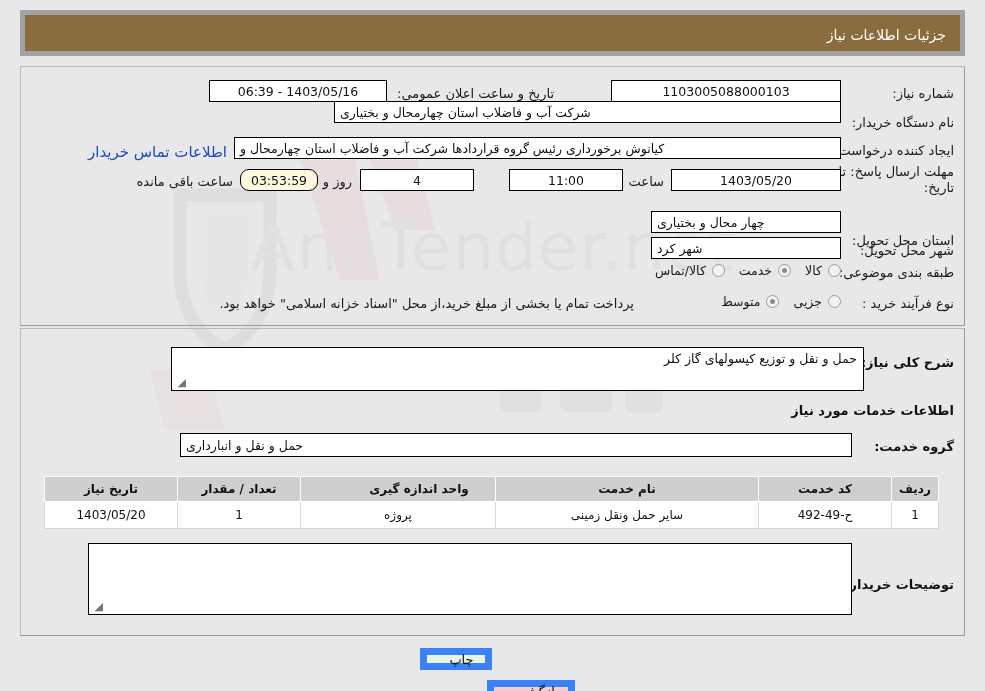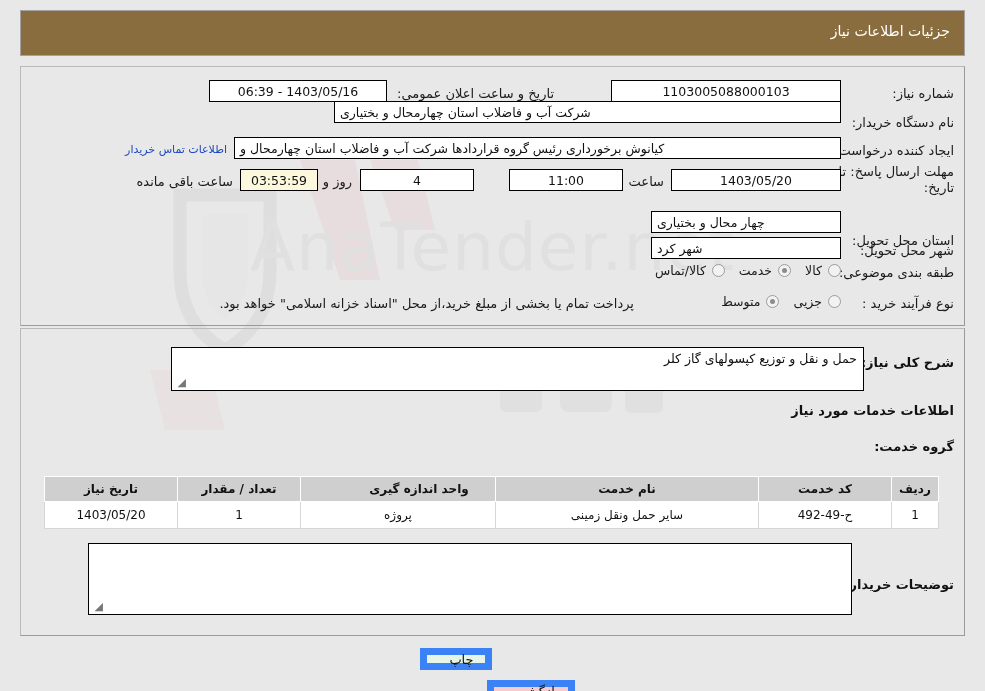--- a/index.html
+++ b/index.html
@@ -24,21 +24,21 @@
     pointer-events: none;
     z-index: 0;
     opacity: .30;
   }
   
   .titlebar {
     position: absolute;
     left: 20px; top: 10px;
     width: 945px; height: 46px;
     background: #8a6d3f;
-    border: 1px solid #a3a3a3;
+    border: 5px solid #a3a3a3;
     box-sizing: border-box;
   }
   .titlebar .t {
     position: absolute;
     right: 14px; top: 12px;
     color: #ffffff;
     font-size: 14px;
     letter-spacing: .2px;
   }
   
@@ -74,21 +74,21 @@
     display: flex;
     align-items: center;
     white-space: nowrap;
     overflow: hidden;
   }
   .fld.center { justify-content: center; }
   .fld.right  { justify-content: flex-end; }
   .fld.yellow { background: #fbf8dd; }
   .linkfld {
     position: absolute;
-    font-size: 11px;
+    font-size: 15px;
     color: #1b48c4;
     white-space: nowrap;
   }
   .plain {
     position: absolute;
     font-size: 13px;
     color: #1a1a1a;
     white-space: nowrap;
   }
   
@@ -234,21 +234,21 @@
 
     <div class="lbl two" style="right:10px; top:97px;">مهلت ارسال پاسخ: تا</div>
     <div class="lbl two" style="right:10px; top:113px;">تاریخ:</div>
 
     <div class="fld center" style="right:123px; top:102px; width:170px; height:22px;">1403/05/20</div>
     <div class="plain" style="right:300px; top:107px;">ساعت</div>
     <div class="fld center" style="right:341px; top:102px; width:114px; height:22px;">11:00</div>
 
     <div class="fld center" style="right:490px; top:102px; width:114px; height:22px;">4</div>
     <div class="plain" style="right:612px; top:107px;">روز و</div>
-    <div class="fld yellow center" style="right:646px; top:102px; width:78px; height:22px;">03:53:59</div>
+    <div class="fld yellow center" style="right:646px; top:102px; width:78px; height:22px;border-radius:9px;">03:53:59</div>
     <div class="plain" style="right:731px; top:107px;">ساعت باقی مانده</div>
 
     <div class="lbl" style="right:10px; top:150px;margin-top:16px;">استان محل تحویل:</div>
     <div class="fld right" style="right:123px; top:144px; width:190px; height:22px;">چهار محال و بختیاری</div>
 
     <div class="lbl" style="right:10px; top:176px;">شهر محل تحویل:</div>
     <div class="fld right" style="right:123px; top:170px; width:190px; height:22px;">شهر کرد</div>
 
     <div class="lbl" style="right:10px; top:198px;">طبقه بندی موضوعی:</div>
     <div class="radio-grp" id="category-radios" style="right:123px; top:196px;">
@@ -284,20 +284,21 @@
 
     <div class="sect-title" style="right:10px; top:26px;">شرح کلی نیاز:</div>
     <div class="boxarea" style="right:100px; top:18px; width:693px; height:44px; text-align:right;">
       <span>حمل و نقل و توزیع کپسولهای گاز کلر</span>
       <span class="grip">◢</span>
     </div>
 
     <div class="sect-title" style="right:10px; top:74px;">اطلاعات خدمات مورد نیاز</div>
 
     <div class="sect-title" style="right:10px; top:110px;">گروه خدمت:</div>
+    <div class="fld right" style="right:112px; top:104px; width:672px; height:24px;">حمل و نقل و انبارداری</div>
 
     <table class="tbl" id="services-table" style="right:25px; top:147px; width:895px;">
       <thead>
           <tr id="services-thead">
             <th style="width: 34px;">ردیف</th>
             <th style="width: 120px;">کد خدمت</th>
             <th style="width: auto;">نام خدمت</th>
             <th style="width: 140px; padding-left: 48px;">واحد اندازه گیری</th>
             <th style="width: 110px;">تعداد / مقدار</th>
             <th style="width: 120px;">تاریخ نیاز</th>

